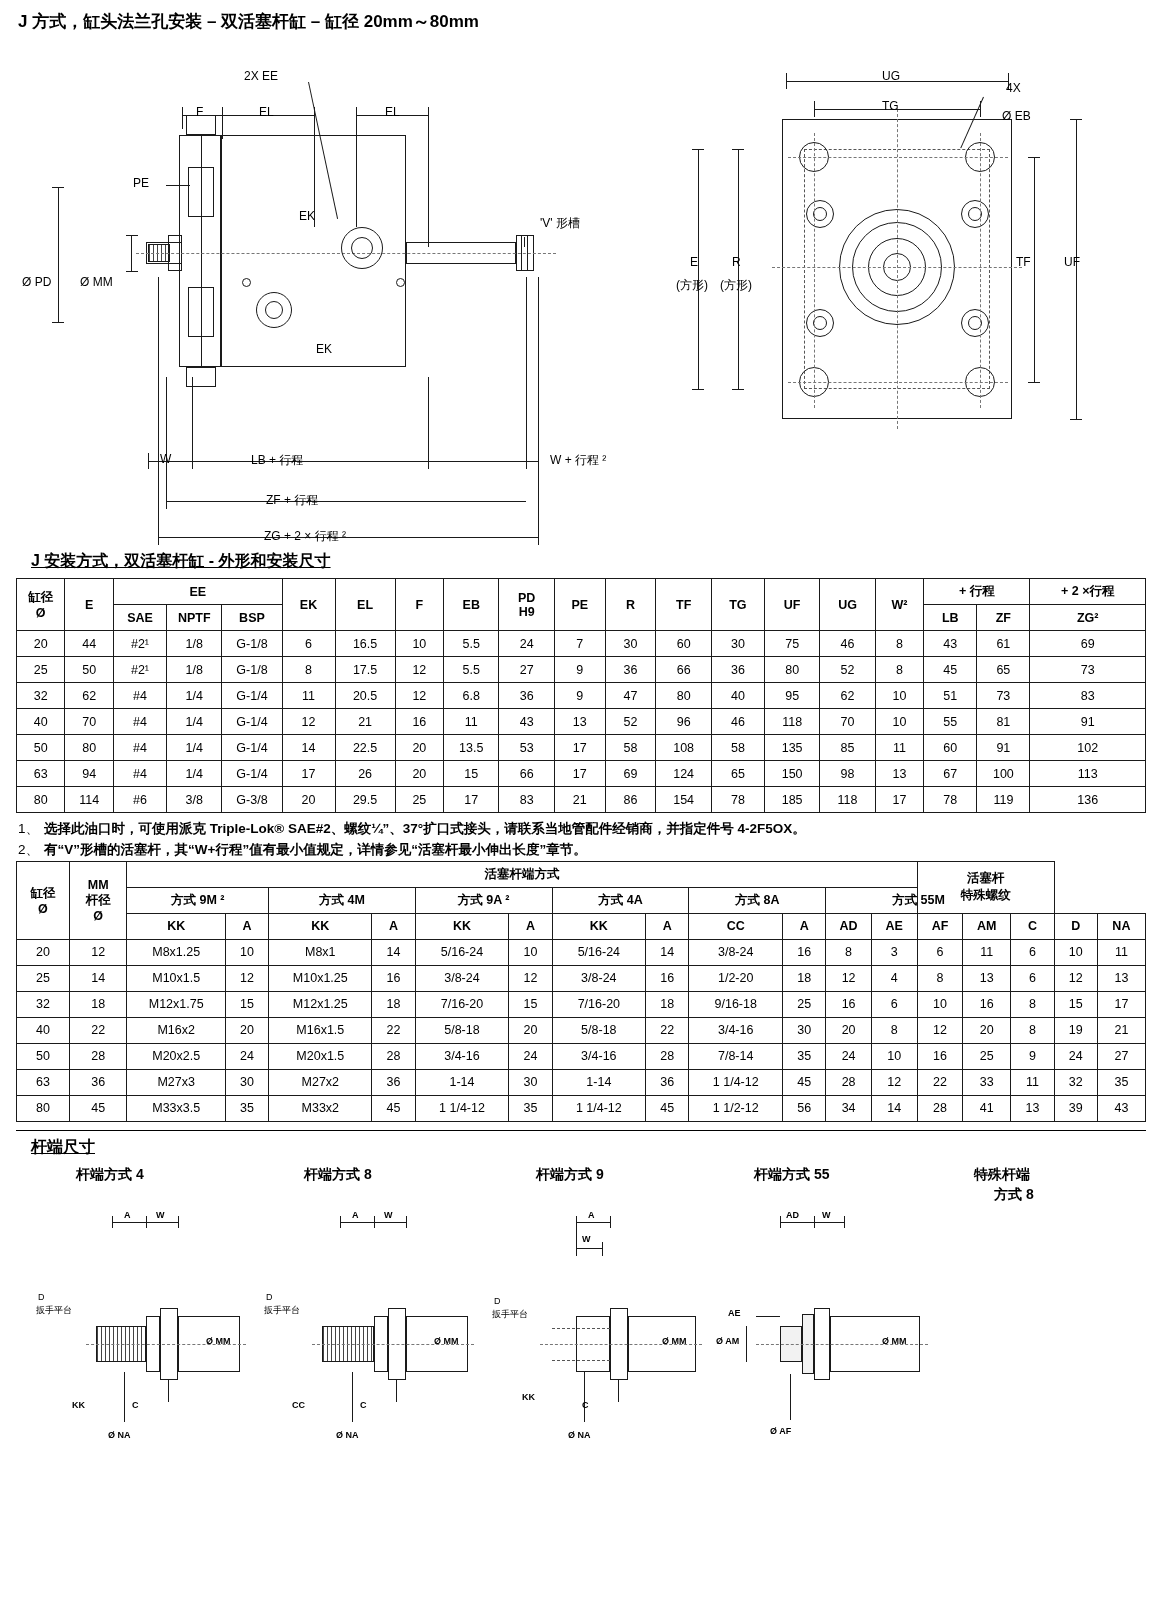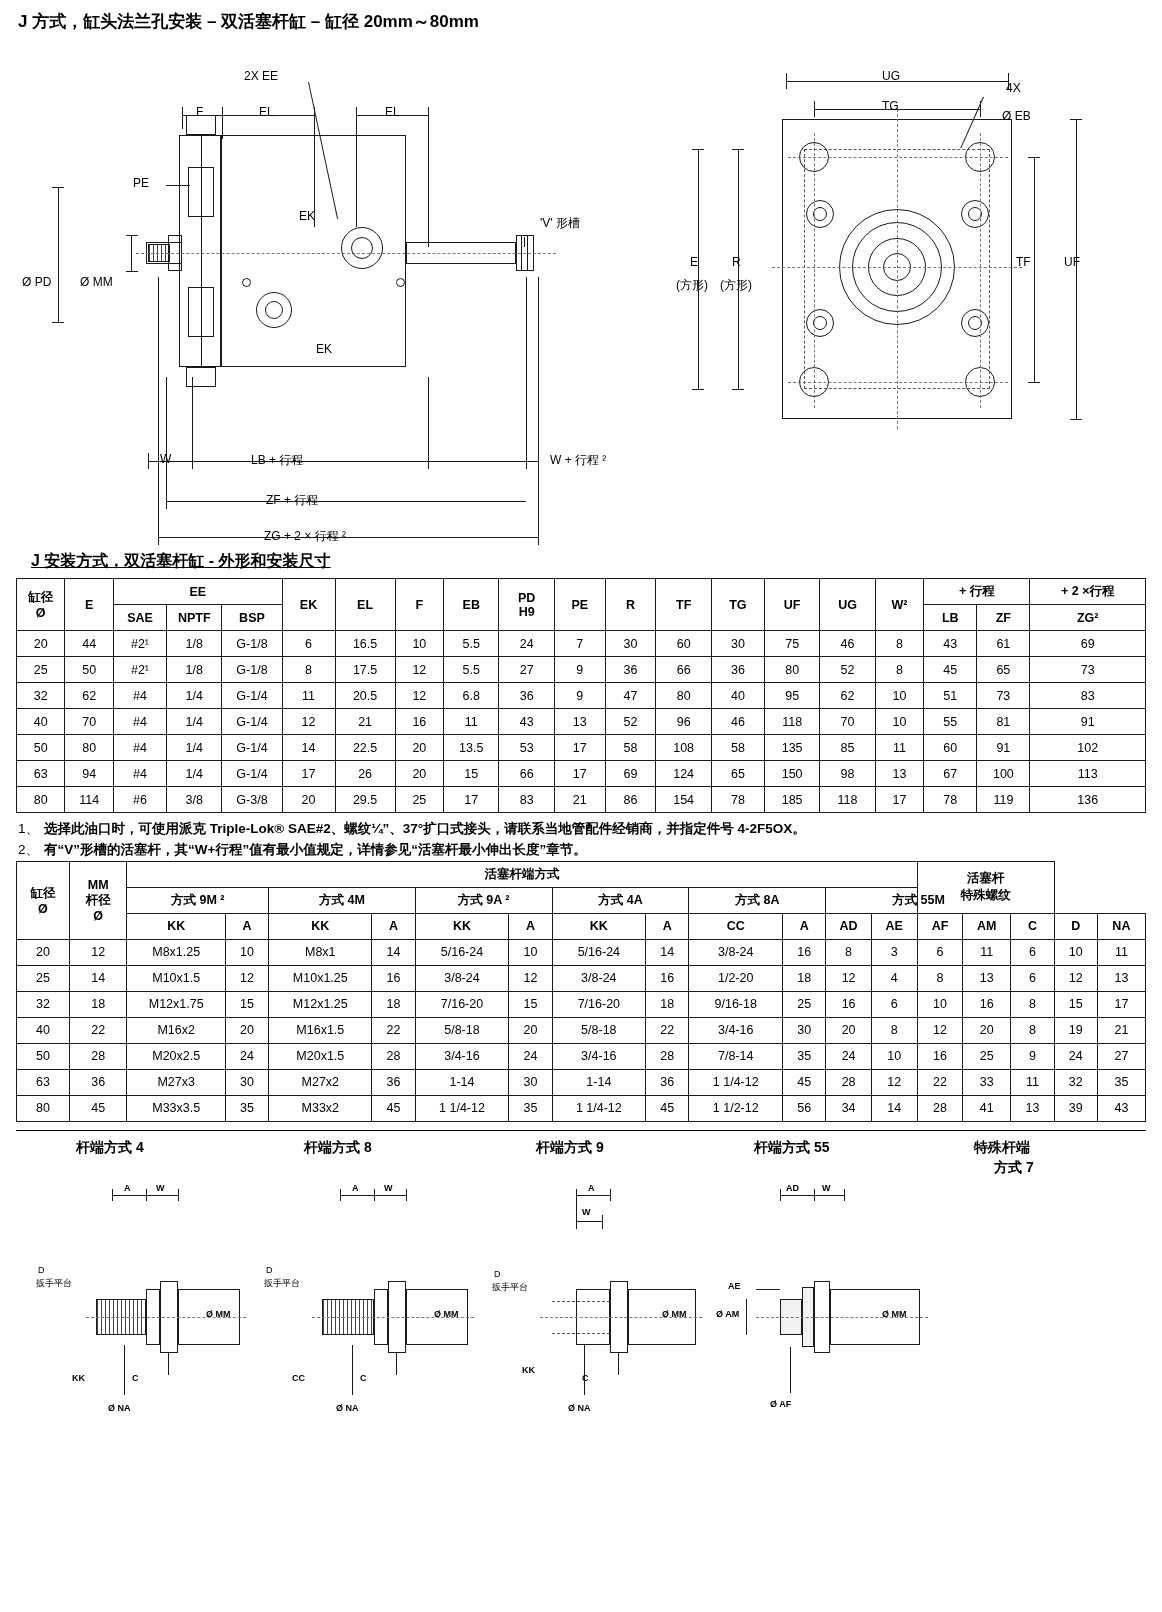--- a/index.html
+++ b/index.html
@@ -668,29 +668,30 @@
           <td>28</td>
           <td>41</td>
           <td>13</td>
           <td>39</td>
           <td>43</td>
         </tr>
       </tbody>
   </table>
 
   <div class="rodend-block">
+    <h2 class="sub-title" style="margin-top:0">杆端尺寸</h2>
 
     <div class="rod-figs">
 
       <div class="figttl" style="left:60px;top:2px;">杆端方式 4</div>
       <div class="figttl" style="left:288px;top:2px;">杆端方式 8</div>
       <div class="figttl" style="left:520px;top:2px;">杆端方式 9</div>
       <div class="figttl" style="left:738px;top:2px;">杆端方式 55</div>
       <div class="figttl" style="left:958px;top:2px;">特殊杆端</div>
-      <div class="figttl" style="left:978px;top:22px;">方式 7</div>
+      <div class="figttl" style="left:978px;top:22px;">方式 8</div>
 
       <div class="dwg" style="left:20px;top:40px;width:210px;height:250px;">
         <div class="ln hln" style="left:76px;top:18px;width:34px;"></div>
         <div class="ln hln" style="left:110px;top:18px;width:32px;"></div>
         <div class="ln vln" style="left:76px;top:12px;height:12px;"></div>
         <div class="ln vln" style="left:110px;top:12px;height:12px;"></div>
         <div class="ln vln" style="left:142px;top:12px;height:12px;"></div>
         <div class="hatch" style="left:60px;top:122px;width:50px;height:36px;"></div>
         <div class="box" style="left:110px;top:112px;width:14px;height:56px;"></div>
         <div class="box" style="left:124px;top:104px;width:18px;height:72px;"></div>

